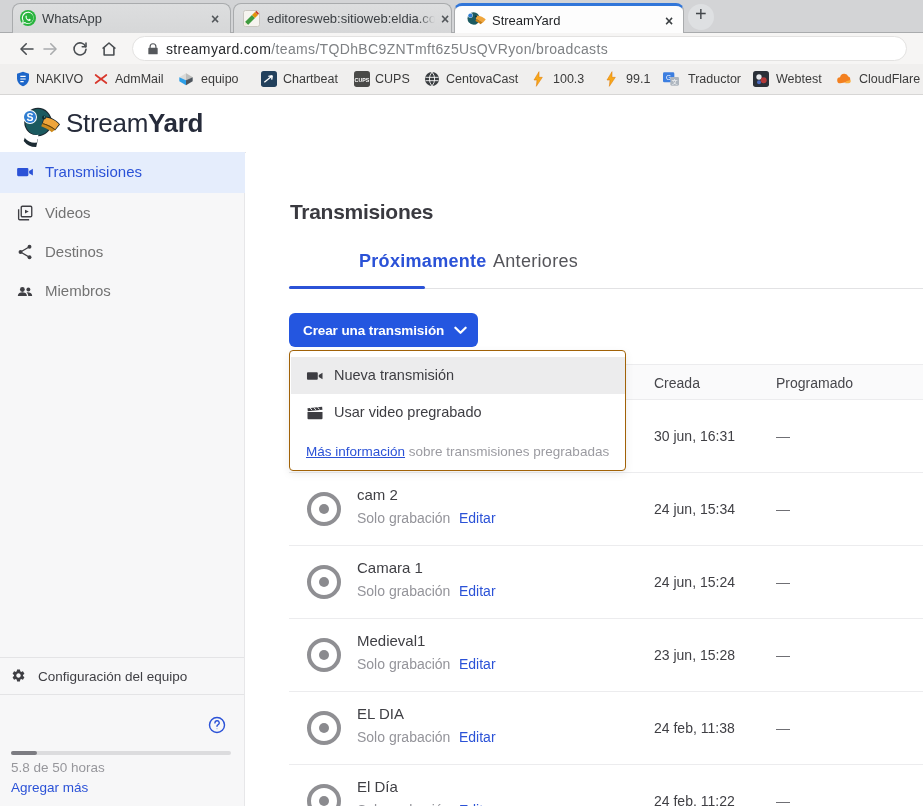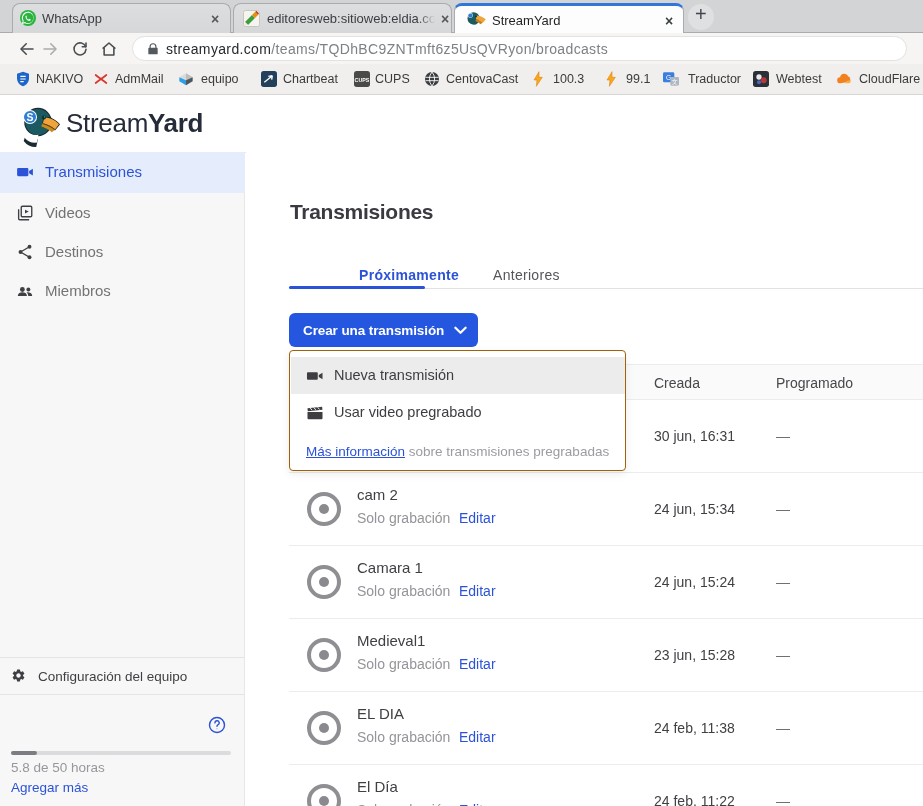--- a/index.html
+++ b/index.html
@@ -43,21 +43,21 @@
 #storage .line { font-size:13.5px; color:#55555a; line-height:20px; }
 #helpq { position:absolute; left:208px; top:564px; width:18px; height:18px; }
 #sbar { position:absolute; left:11px; top:599px; width:220px; height:4px; background:#dcdcde; border-radius:2px; }
 #sbarfill { width:26px; height:4px; background:#7c7c82; border-radius:2px; }
 #hours { position:absolute; left:11px; top:608px; font-size:13.5px; color:#97979c; }
 #addmore { position:absolute; left:11px; top:628px; font-size:13.5px; color:#2b52d7; font-weight:500; }
 
 
 #main { position:absolute; left:246px; top:152px; width:677px; height:654px; background:#fff; }
 #h1 { position:absolute; left:44px; top:48px; font-size:21px; font-weight:600; color:#3a3a40; letter-spacing:-0.3px; }
-.ptab { position:absolute; top:115px; font-size:14px; font-weight:600; letter-spacing:0.3px;padding-left:48px; }
+.ptab { position:absolute; top:99px; font-size:18px; font-weight:600; letter-spacing:0.3px;padding-left:48px; }
 #ptab1 { left:65px; color:#2b52d7; }
 #ptab2 { left:199px; color:#55555a; font-weight:500;}
 #tabline { position:absolute; left:43px; top:136px; width:634px; height:1px; background:#e2e2e4; }
 #tabunder { position:absolute; left:43px; top:134px; width:136px; height:3px; background:#2b52d7; border-radius:2px; }
 
 #createbtn { position:absolute; left:43px; top:161px; width:189px; height:34px; background:#2456e0; border-radius:6px; }
 #createbtn span { position:absolute; left:14px; top:10px; color:#fff; font-size:13.5px; font-weight:700; letter-spacing:-0.1px; }
 
 
 #thead { position:absolute; left:43px; top:212px; width:634px; height:36px; background:#fafafb; border-top:1px solid #ececee; border-bottom:1px solid #ececee; }

